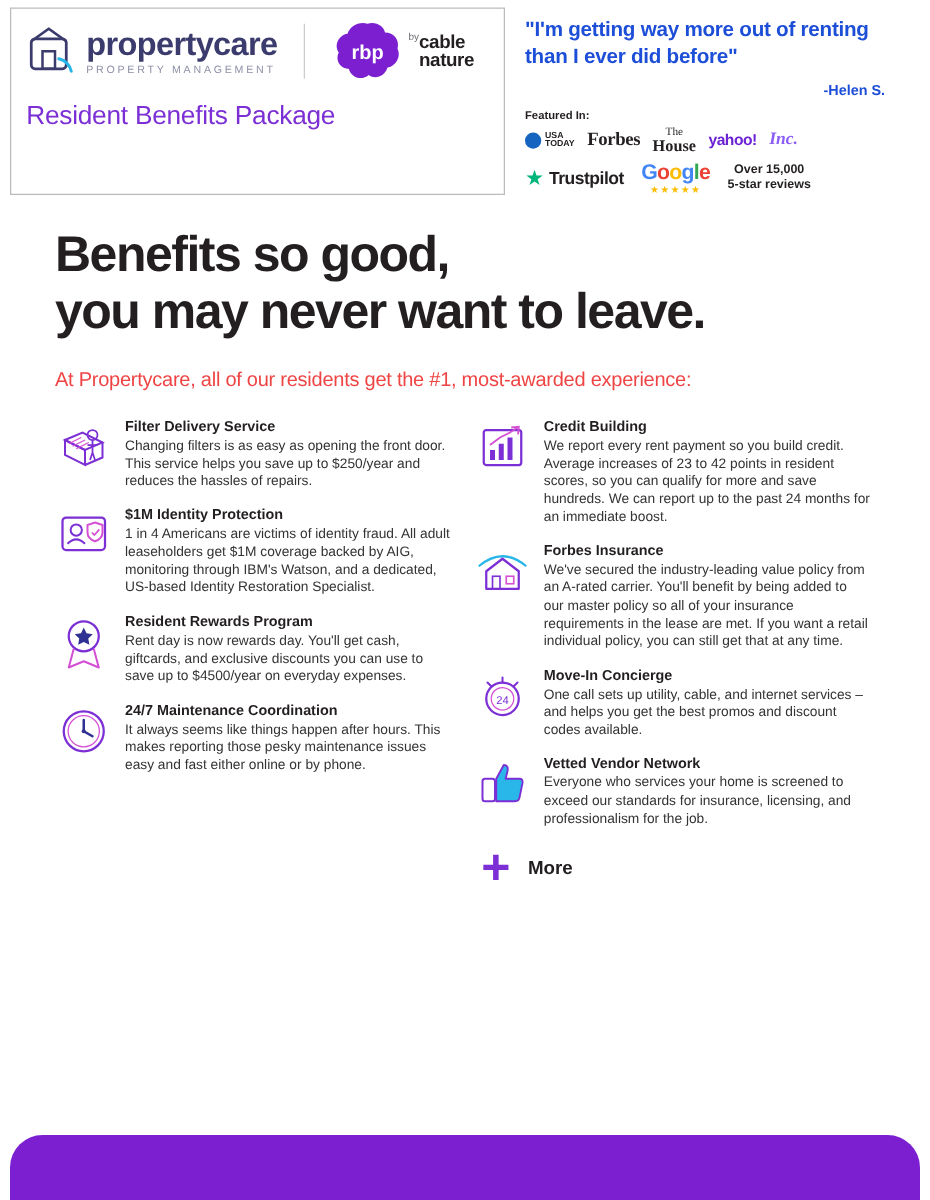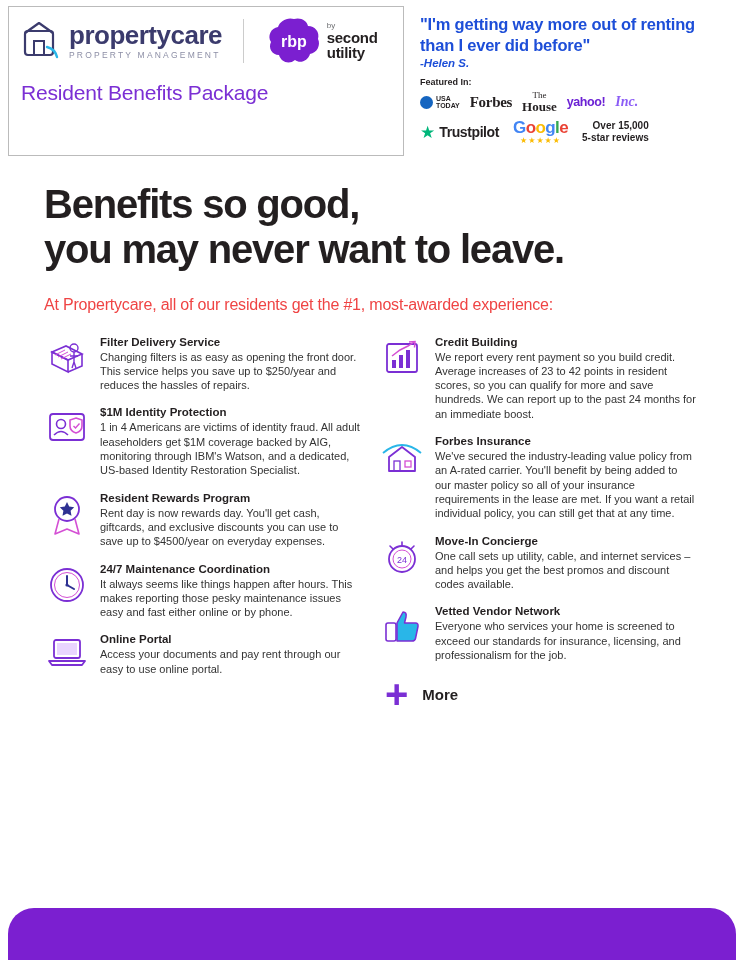--- a/index.html
+++ b/index.html
@@ -82,21 +82,21 @@
     gap: 6px;
   }
   .rbp-badge {
     position: relative;
     width: 54px;
     height: 48px;
   }
   .rbp-badge svg { display: block; }
   .sn-text {
     display: flex;
-    flex-direction: column;
+    flex-direction: row;
     line-height: 1.02;
   }
   .sn-by {
     font-size: 8px;
     color: #6d6e71;
   }
   .sn-name {
     font-size: 15px;
     font-weight: bold;
     color: #231f20;
@@ -117,27 +117,26 @@
     flex-direction: column;
   }
   .quote {
     font-size: 16.5px;
     font-weight: bold;
     color: #1d4ed8;
     line-height: 1.25;
     letter-spacing: -0.2px;
   }
   .quote-author {
-    text-align: left;
+    text-align: right;
     font-size: 11.5px;
     font-weight: bold;
     color: #1d4ed8;
-    margin-top: 2px;
+    margin-top: 12px;
     padding-right: 22px;
-    font-style: italic;
   }
   .featured-label {
     font-size: 9px;
     font-weight: bold;
     color: #231f20;
     margin-top: 8px;
   }
   .press-row {
     display: flex;
     align-items: center;
@@ -210,21 +209,21 @@
     letter-spacing: -0.6px;
   }
   .g1 { color: #4285f4; } .g2 { color: #ea4335; } .g3 { color: #fbbc05; }
   .g4 { color: #4285f4; } .g5 { color: #34a853; } .g6 { color: #ea4335; }
   .g-stars { color: #fbbc05; font-size: 8px; letter-spacing: 1px; margin-top: 1px; }
   .reviews {
     font-size: 10px;
     font-weight: bold;
     color: #231f20;
     line-height: 1.2;
-    text-align: right;
+    text-align: center;
   }
 
   
   .headline {
     margin: 26px 0 0 44px;
     font-size: 40px;
     font-weight: bold;
     color: #231f20;
     line-height: 1.12;
     letter-spacing: -1.2px;
@@ -329,21 +328,21 @@
 
         <div class="rbp-logo">
           <span class="rbp-badge">
             <svg width="54" height="48" viewBox="0 0 54 48">
               <path d="M27 2 C34 0 40 4 41 9 C48 9 53 15 51 22 C54 28 50 36 43 37 C41 44 33 47 28 43 C22 48 14 45 12 38 C5 38 1 31 4 25 C0 19 4 11 11 10 C13 4 20 0 27 2 Z" fill="#7b1fd0"></path>
               <text x="27" y="30" font-family="Liberation Sans, sans-serif" font-size="16" font-weight="bold" fill="#ffffff" text-anchor="middle">rbp</text>
             </svg>
           </span>
           <span class="sn-text">
             <span class="sn-by">by</span>
-            <span class="sn-name">second utility</span>
+            <span class="sn-name">cable nature</span>
           </span>
         </div>
       </div>
 
       <div class="rbp-title">Resident Benefits Package</div>
     </div>
 
     <div class="header-right">
       <div class="quote">"I'm getting way more out of renting than I ever did before"</div>
       <div class="quote-author">-Helen S.</div>
@@ -448,33 +447,20 @@
             <path d="M20 11 L20 20 L27 24" fill="none" stroke="#2e3192" stroke-width="2" stroke-linecap="round"></path>
             <circle cx="20" cy="20" r="1.6" fill="#2e3192"></circle>
           </svg>
         </span>
         <span class="btext">
           <div class="btitle">24/7 Maintenance Coordination</div>
           <div class="bdesc">It always seems like things happen after hours. This makes reporting those pesky maintenance issues easy and fast either online or by phone.</div>
         </span>
       </div>
 
-      <div class="benefit">
-        <span class="bicon">
-          <svg width="42" height="34" viewBox="0 0 42 34">
-            <rect x="8" y="5" width="26" height="18" rx="2" fill="none" stroke="#7b2fd4" stroke-width="1.8"></rect>
-            <rect x="11" y="8" width="20" height="12" fill="#e9d5ff"></rect>
-            <path d="M3 26 L39 26 L36 30 L6 30 Z" fill="none" stroke="#7b2fd4" stroke-width="1.8" stroke-linejoin="round"></path>
-          </svg>
-        </span>
-        <span class="btext">
-          <div class="btitle">Online Portal</div>
-          <div class="bdesc">Access your documents and pay rent through our easy to use online portal.</div>
-        </span>
-      </div>
 
     </div>
 
     <div class="col right">
 
       <div class="benefit">
         <span class="bicon">
           <svg width="40" height="38" viewBox="0 0 40 38">
             <rect x="5" y="6" width="30" height="28" rx="2" fill="none" stroke="#7b2fd4" stroke-width="1.8"></rect>
             <rect x="10" y="22" width="4" height="8" fill="#7b2fd4"></rect>

